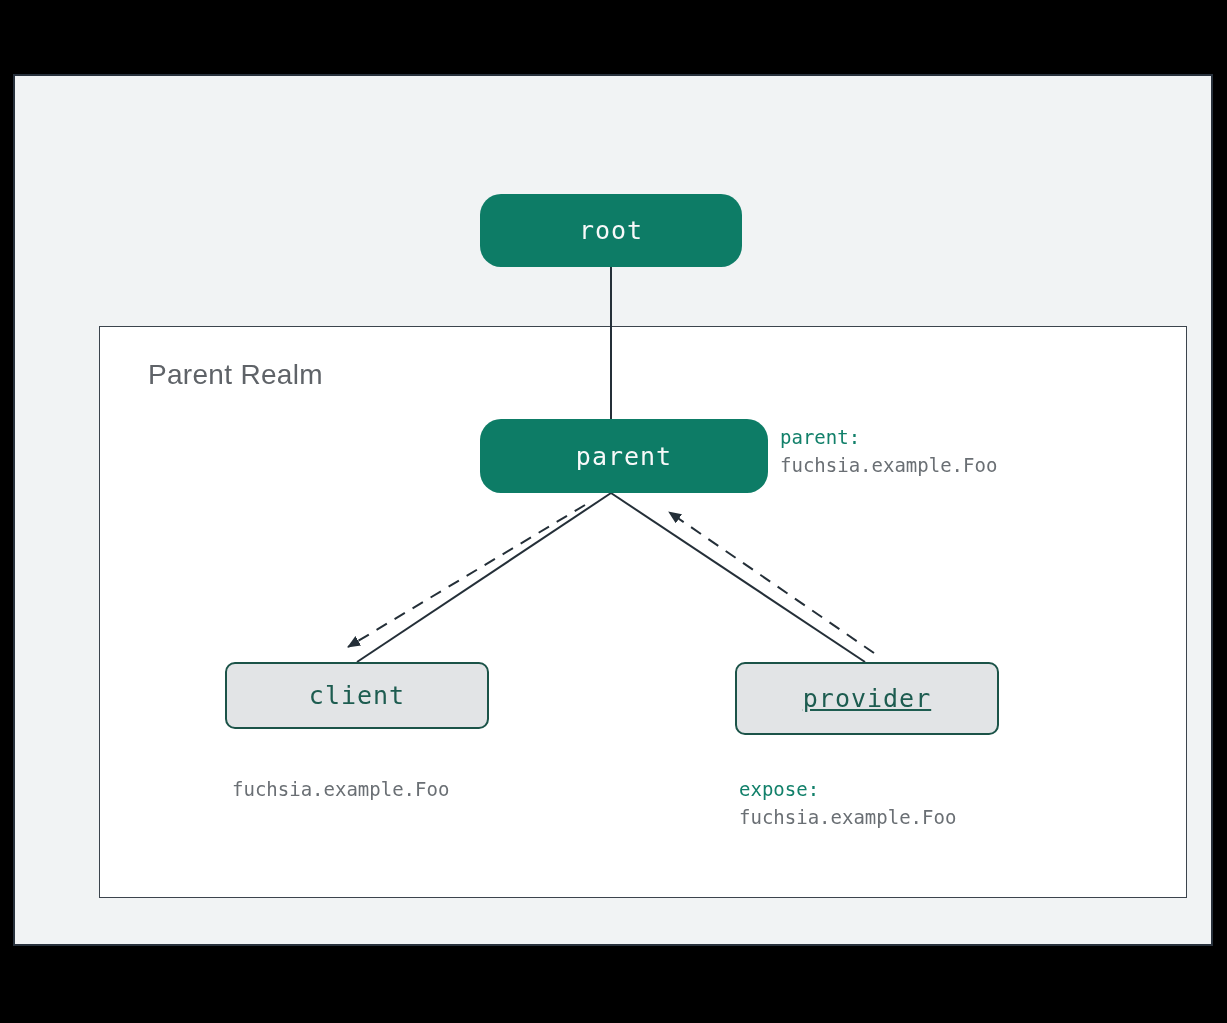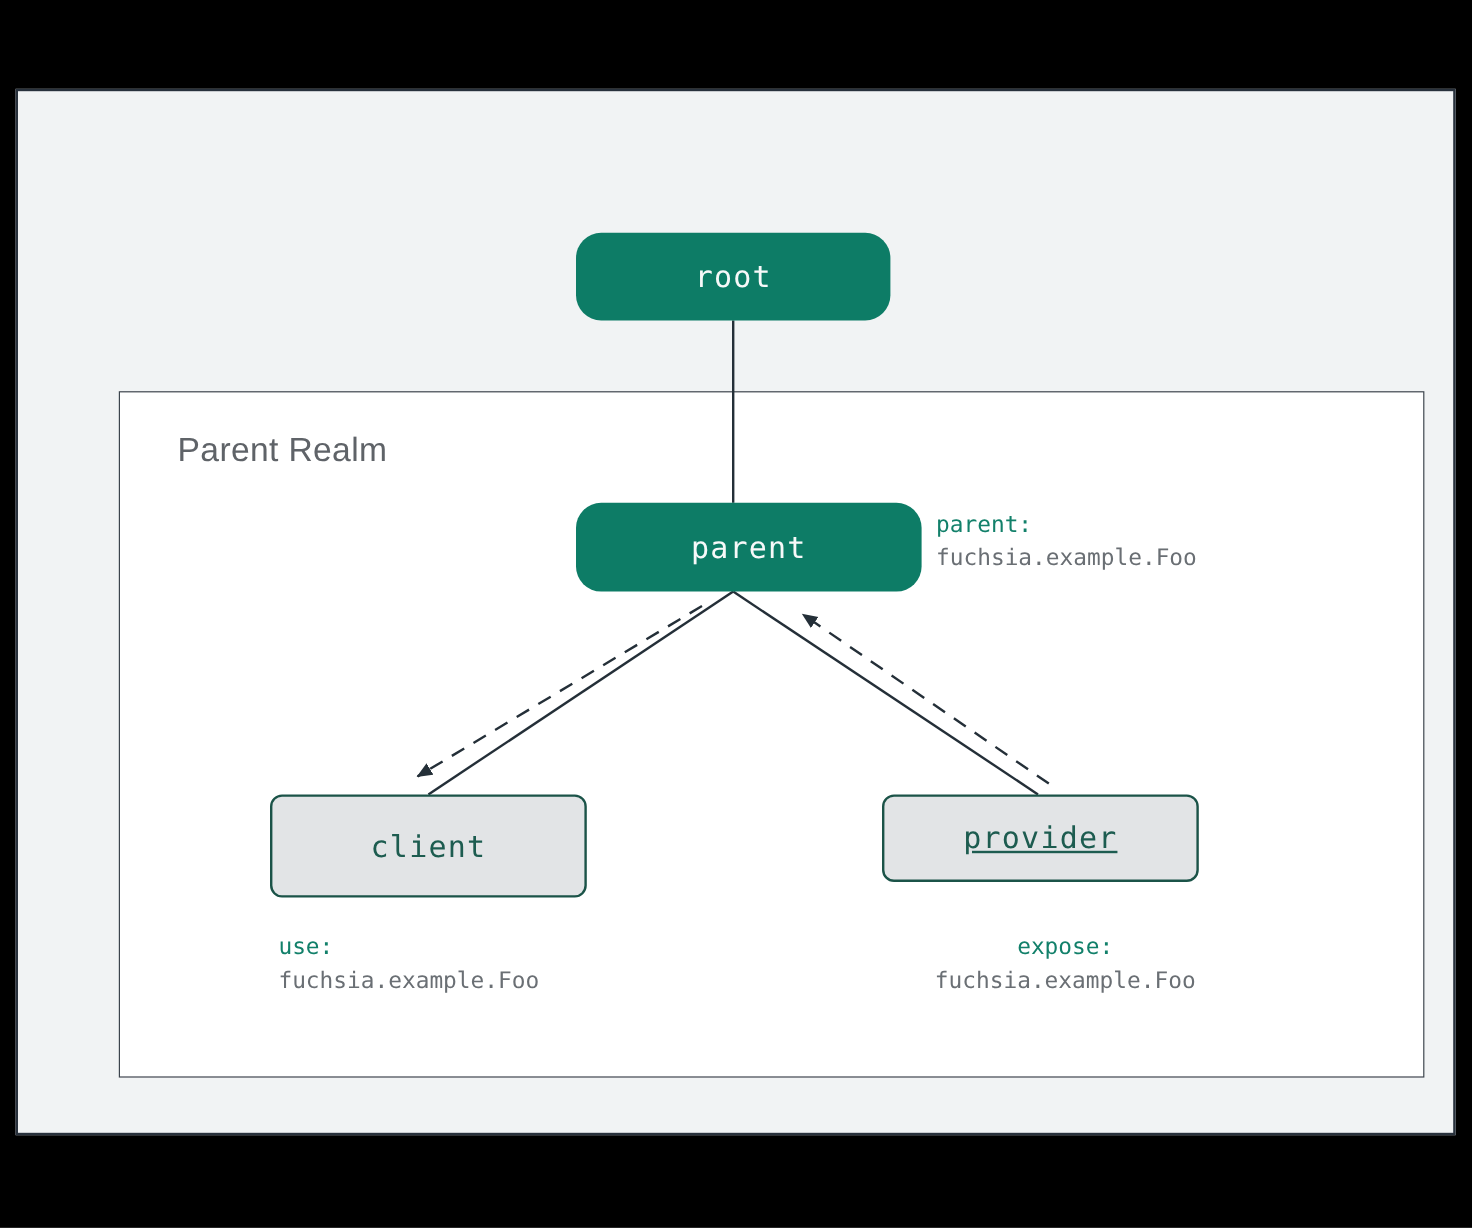--- a/index.html
+++ b/index.html
@@ -69,34 +69,34 @@
     border-radius:21px;
   }
   .node-gray{
     background:var(--gray-fill);
     border:2px solid var(--gray-border);
     color:var(--gray-text);
     border-radius:10px;
   }
   .node-root{ left:465px; top:118px; width:262px; height:73px; }
   .node-parent{ left:465px; top:343px; width:288px; height:74px; }
-  .node-client{ left:210px; top:586px; width:264px; height:86px; }
+  .node-client{ left:210px; top:586px; width:264px; height:67px; }
   .node-provider{ left:720px; top:586px; width:264px; height:73px;text-decoration:underline; }
   .annotation{
     position:absolute;
     font-family:"DejaVu Sans Mono","Liberation Mono",monospace;
     font-size:19px;
     line-height:28px;
     white-space:nowrap;
   }
   .annotation .kw{ color:var(--keyword-teal); }
   .annotation .val{ color:var(--value-gray); }
   .annotation-offer{ left:765px; top:347px; }
   .annotation-use{ left:217px; top:699px; }
-  .annotation-expose{ left:764px; top:699px;text-align:center; }
+  .annotation-expose{ left:724px; top:699px; }
 </style>
 </head>
 <body>
 
 <div class="stage">
   <div class="window">
 
     <div class="realm">
       <div class="realm-title">Parent Realm</div>
     </div>
@@ -134,21 +134,20 @@
     <div class="node node-gray node-provider">
       <span>provider</span>
     </div>
 
     <div class="annotation annotation-offer">
       <div class="kw">parent:</div>
       <div class="val">fuchsia.example.Foo</div>
     </div>
 
     <div class="annotation annotation-use">
-      <div class="kw">use:</div>
       <div class="val">fuchsia.example.Foo</div>
     </div>
 
     <div class="annotation annotation-expose">
       <div class="kw">expose:</div>
       <div class="val">fuchsia.example.Foo</div>
     </div>
 
   </div>
 </div>

